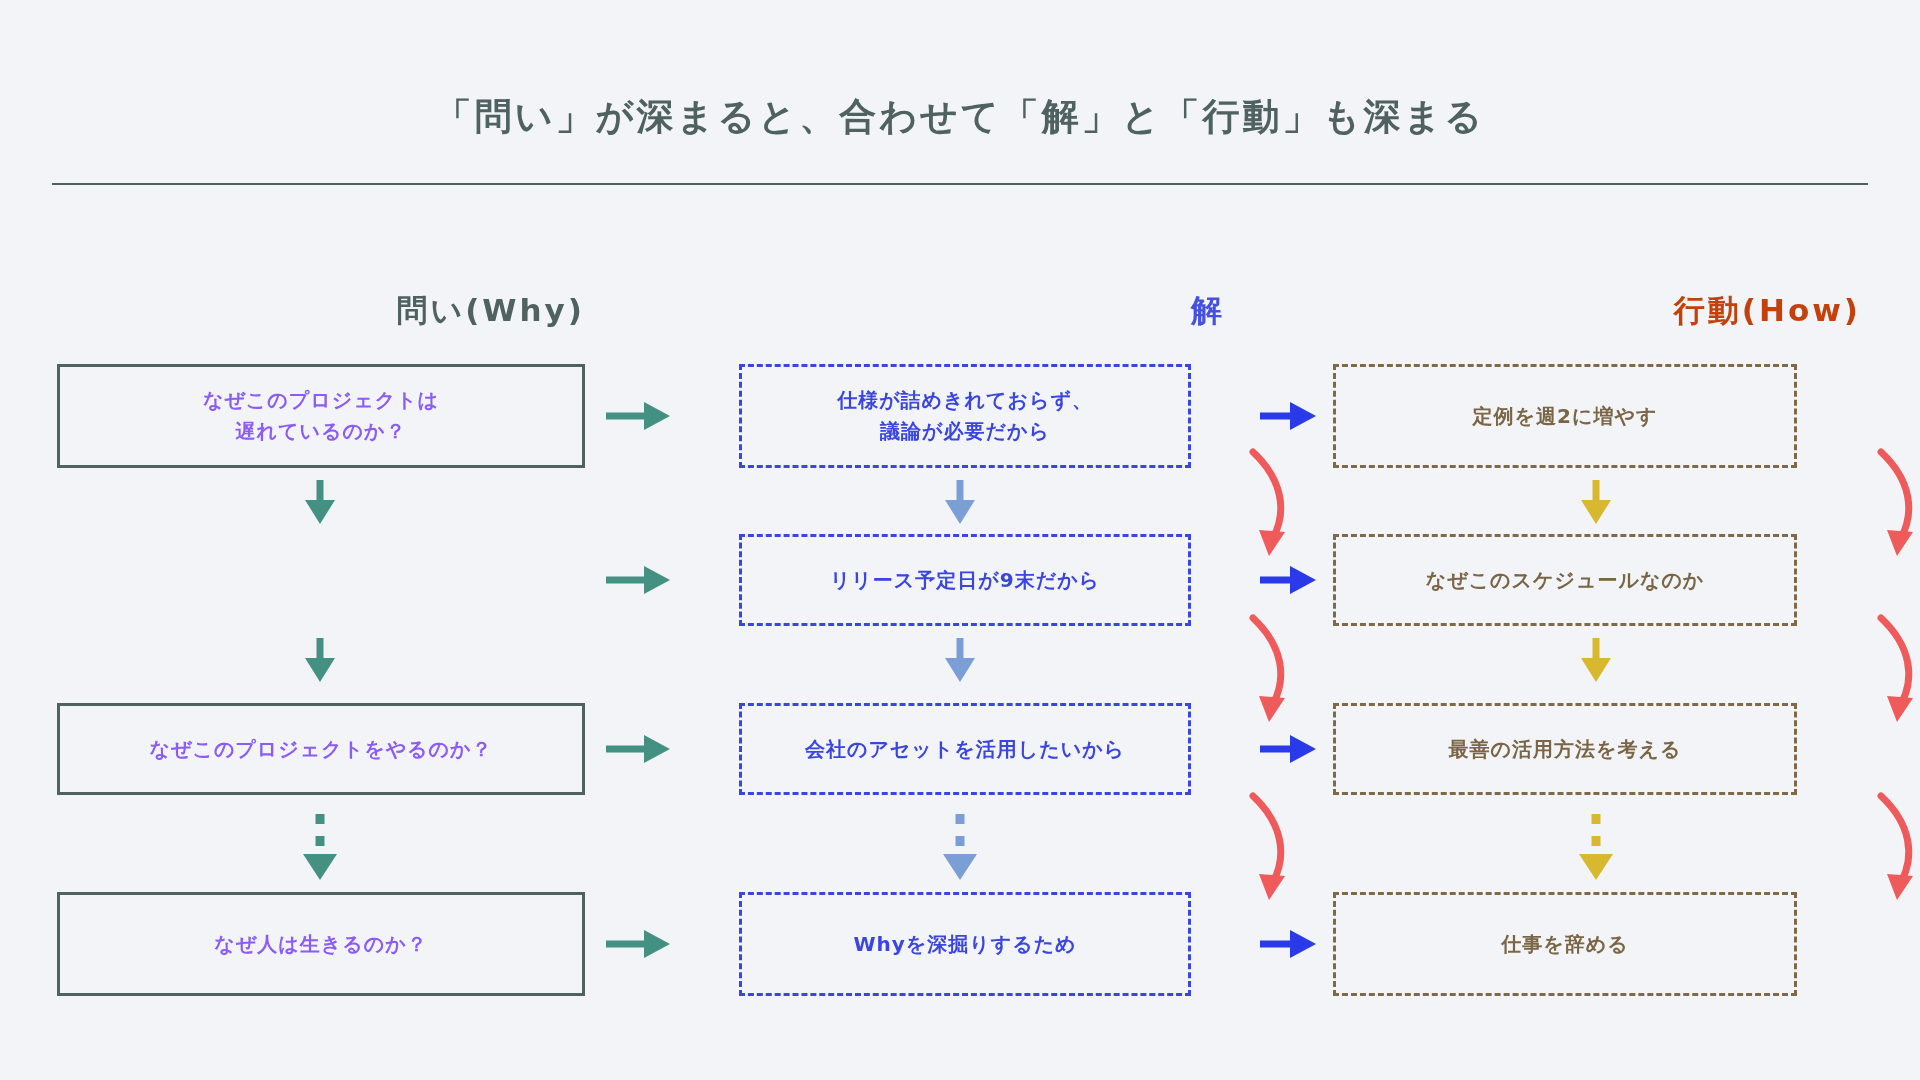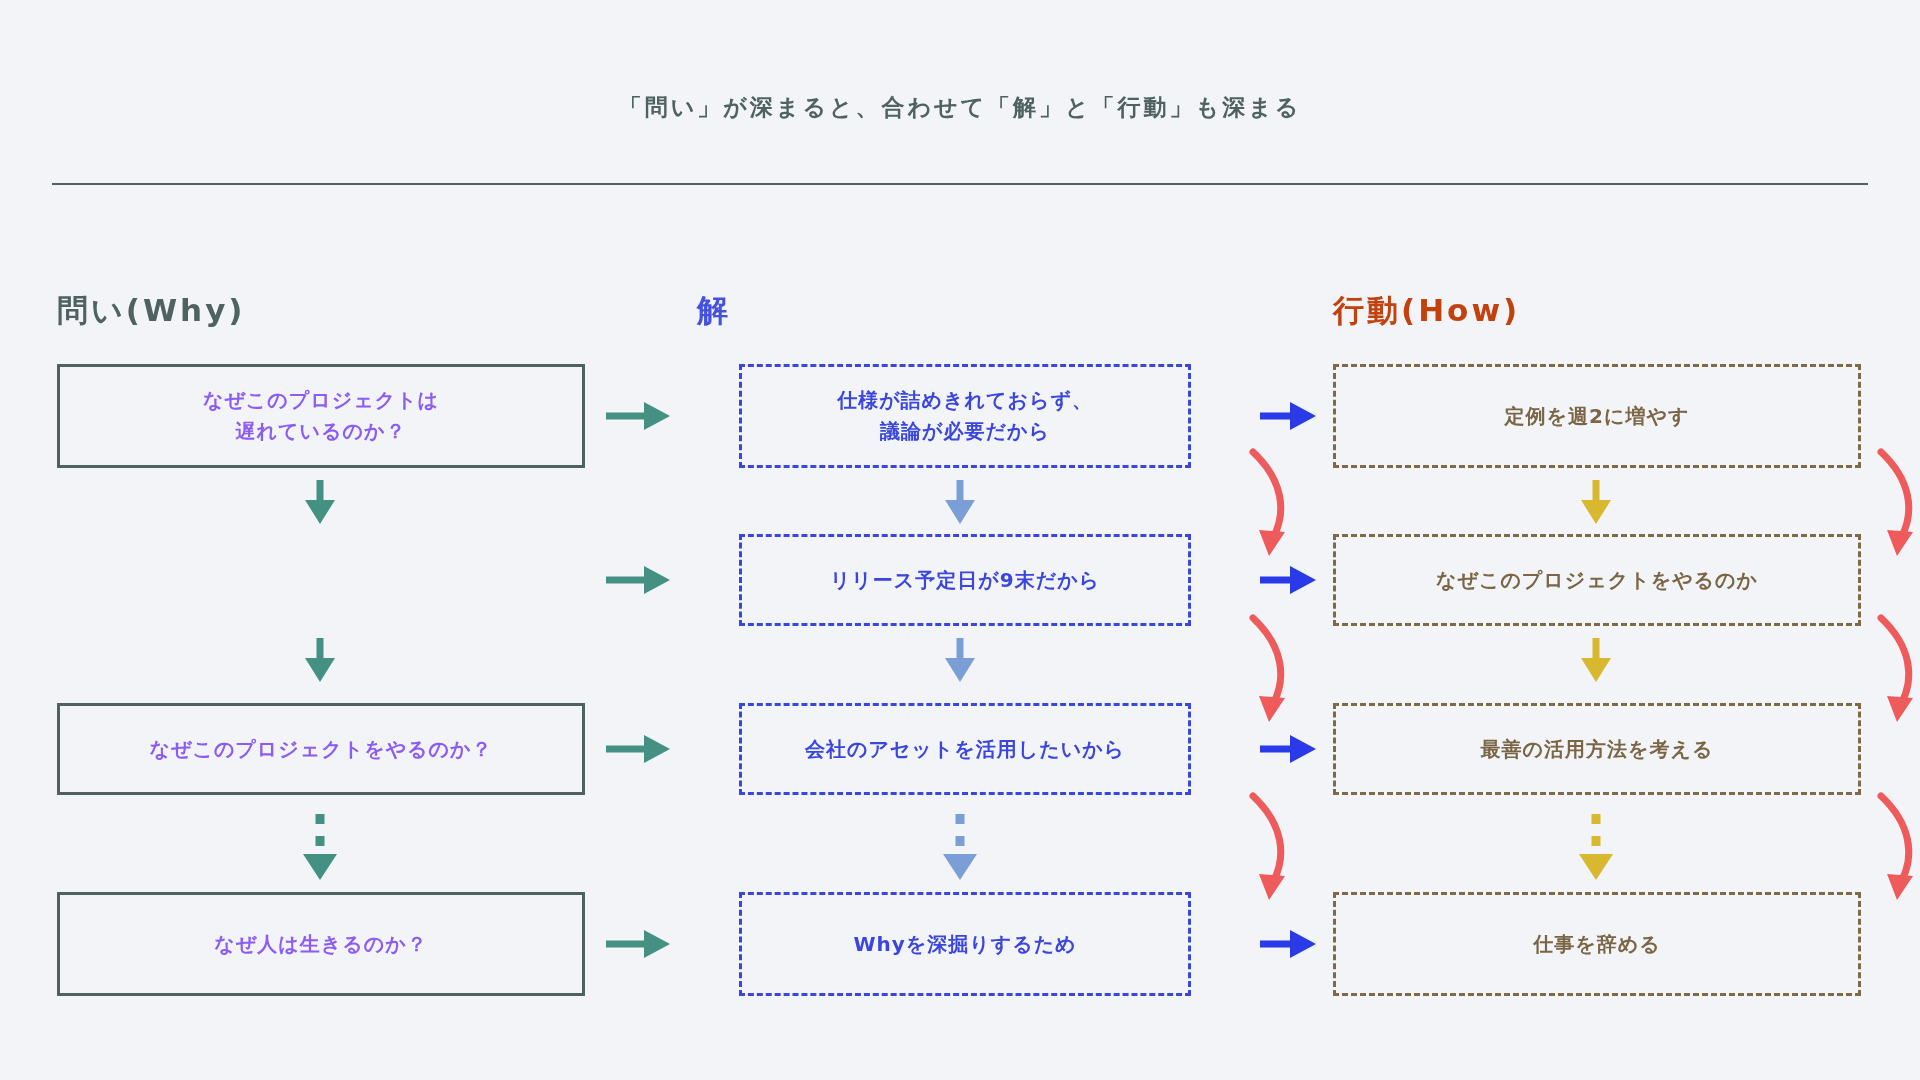--- a/index.html
+++ b/index.html
@@ -8,33 +8,33 @@
     background:#f2f4f8;
     font-family:"DejaVu Sans","Liberation Sans",sans-serif;
     overflow:hidden;
   }
   .page{position:relative;width:1920px;height:1080px;}
 
   
   .title{
     position:absolute;left:0;top:92px;width:1920px;
     text-align:center;
-    font-size:23px;font-weight:bold;letter-spacing:3px;
+    font-size:37px;font-weight:bold;letter-spacing:3px;
     color:#4f6160;
   }
   .rule{
     position:absolute;left:52px;top:183px;width:1816px;height:0;
     border-top:2px solid #4f6160;
   }
 
   
   .col-head{
     position:absolute;top:290px;
     font-size:31px;font-weight:bold;letter-spacing:3px;
-    text-align:left;
+    text-align:right;
   }
   .col-head.c1{left:57px;width:528px;color:#4f6160;}
   .col-head.c2{left:697px;width:528px;color:#4450e0;}
   .col-head.c3{left:1333px;width:528px;color:#c2410c;}
 
   
   .box{
     position:absolute;
     display:flex;align-items:center;justify-content:center;
     text-align:center;
@@ -45,21 +45,21 @@
   }
   .box.c1{
     left:57px;width:528px;
     border:3px solid #4f6160;color:#8b5cf6;
   }
   .box.c2{
     left:697px;width:452px;
     border:3px dashed #3b46e0;color:#3b46e0;margin-left:42px;
   }
   .box.c3{
-    left:1333px;width:528px;
+    left:1333px;width:464px;
     border:3px dashed #7f6a47;color:#7a6545;
   }
   .r1{top:364px;height:104px;}
   .r2{top:534px;height:92px;}
   .r3{top:703px;height:92px;}
   .r4{top:892px;height:104px;}
 
   
   .h-arrow{position:absolute;}
   .h-arrow svg{display:block;}
@@ -127,21 +127,21 @@
     </svg>
   </div>
   <div class="curve" style="left:1871px;top:446px;">
     <svg width="62" height="115" viewBox="0 0 62 115">
       <path d="M10 6 C40 34 44 66 30 92" stroke="#ef5a5a" stroke-width="7" fill="none" stroke-linecap="round"></path>
       <path d="M16 84 L42 86 L26 110 Z" fill="#ef5a5a"></path>
     </svg>
   </div>
 
   <div class="box c2 r2">リリース予定日が9末だから</div>
-  <div class="box c3 r2">なぜこのプロジェクトをやるのか</div>
+  <div class="box c3 r2">なぜこのスケジュールなのか</div>
 
   <div class="h-arrow" style="left:604px;top:560px;">
     <svg width="72" height="40" viewBox="0 0 72 40">
       <path d="M2 20 H44" stroke="#449183" stroke-width="7" fill="none"></path>
       <path d="M40 6 L66 20 L40 34 Z" fill="#449183"></path>
     </svg>
   </div>
   <div class="h-arrow" style="left:1258px;top:560px;">
     <svg width="62" height="40" viewBox="0 0 62 40">
       <path d="M2 20 H36" stroke="#2b3ae8" stroke-width="7" fill="none"></path>

